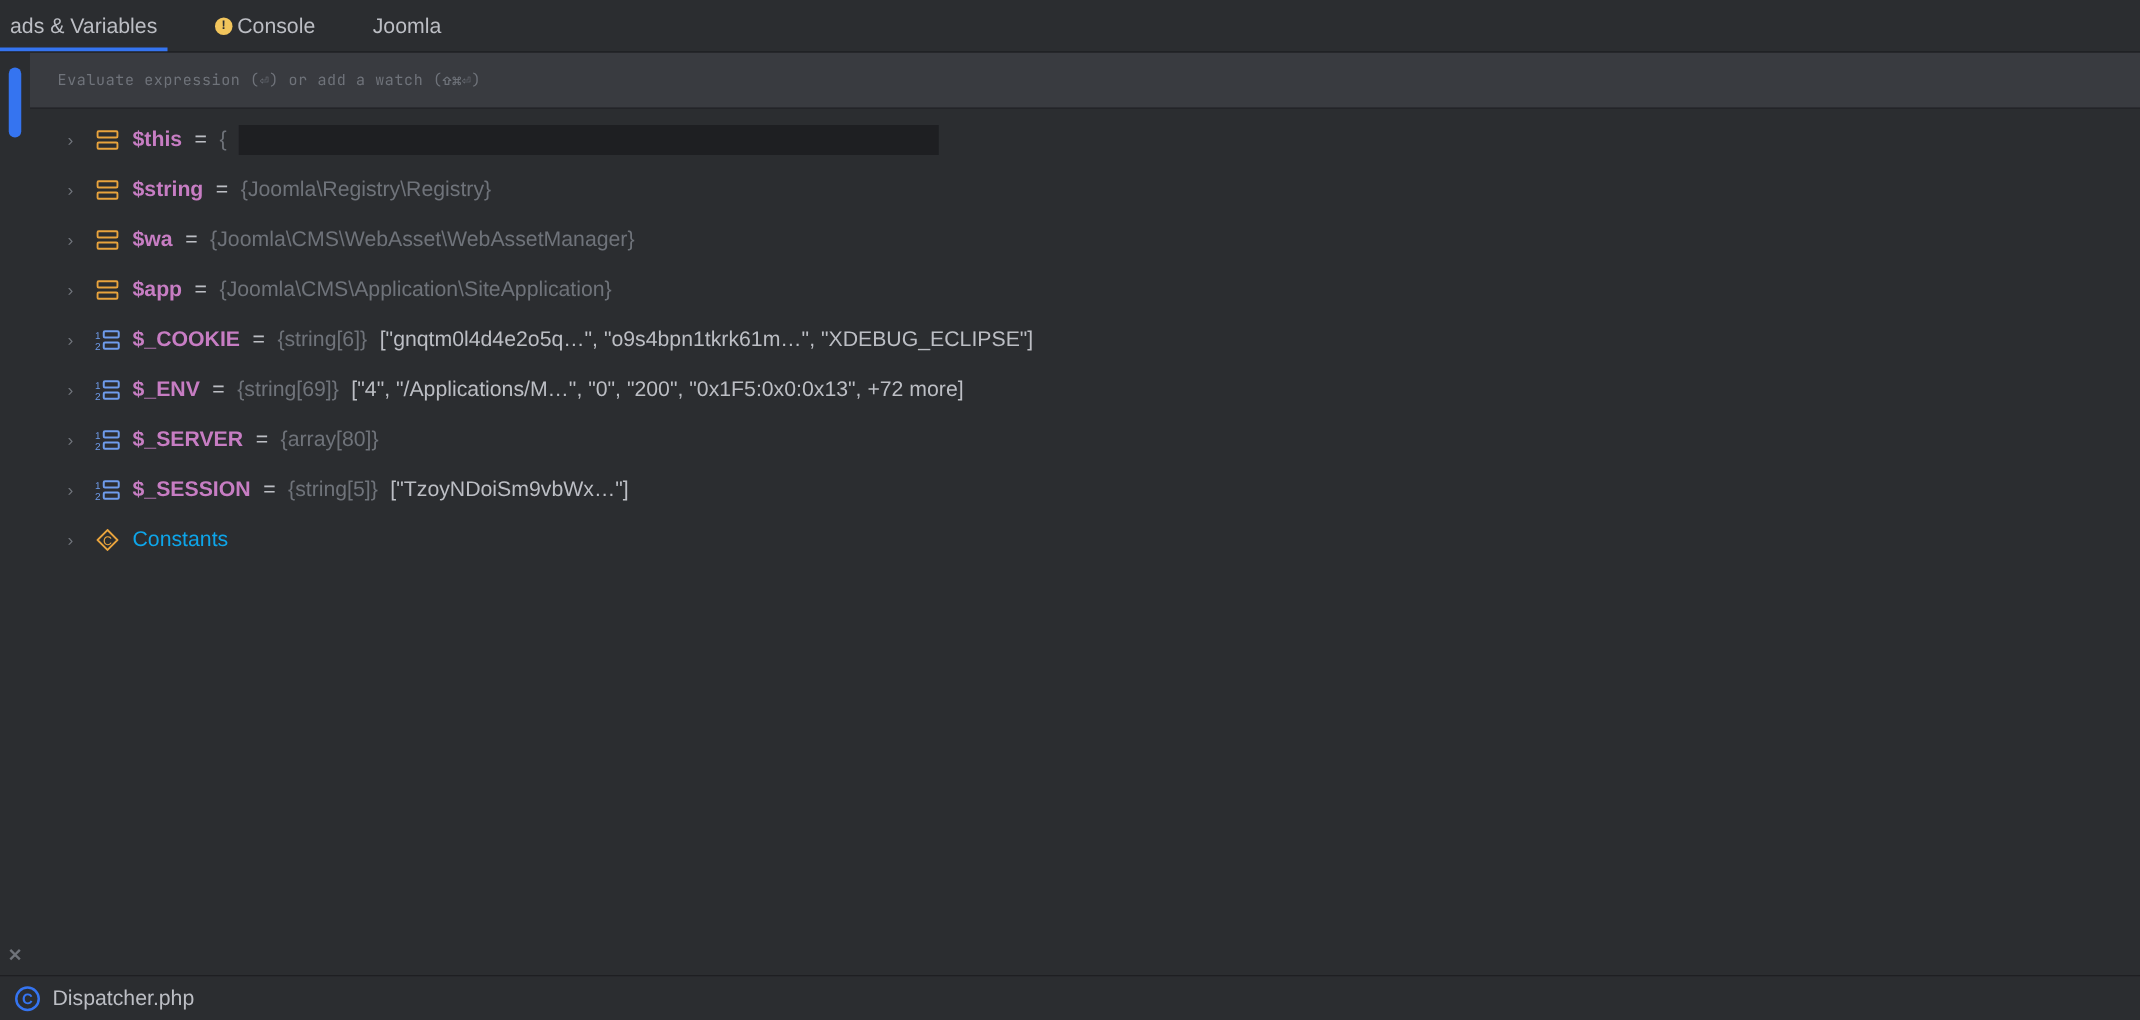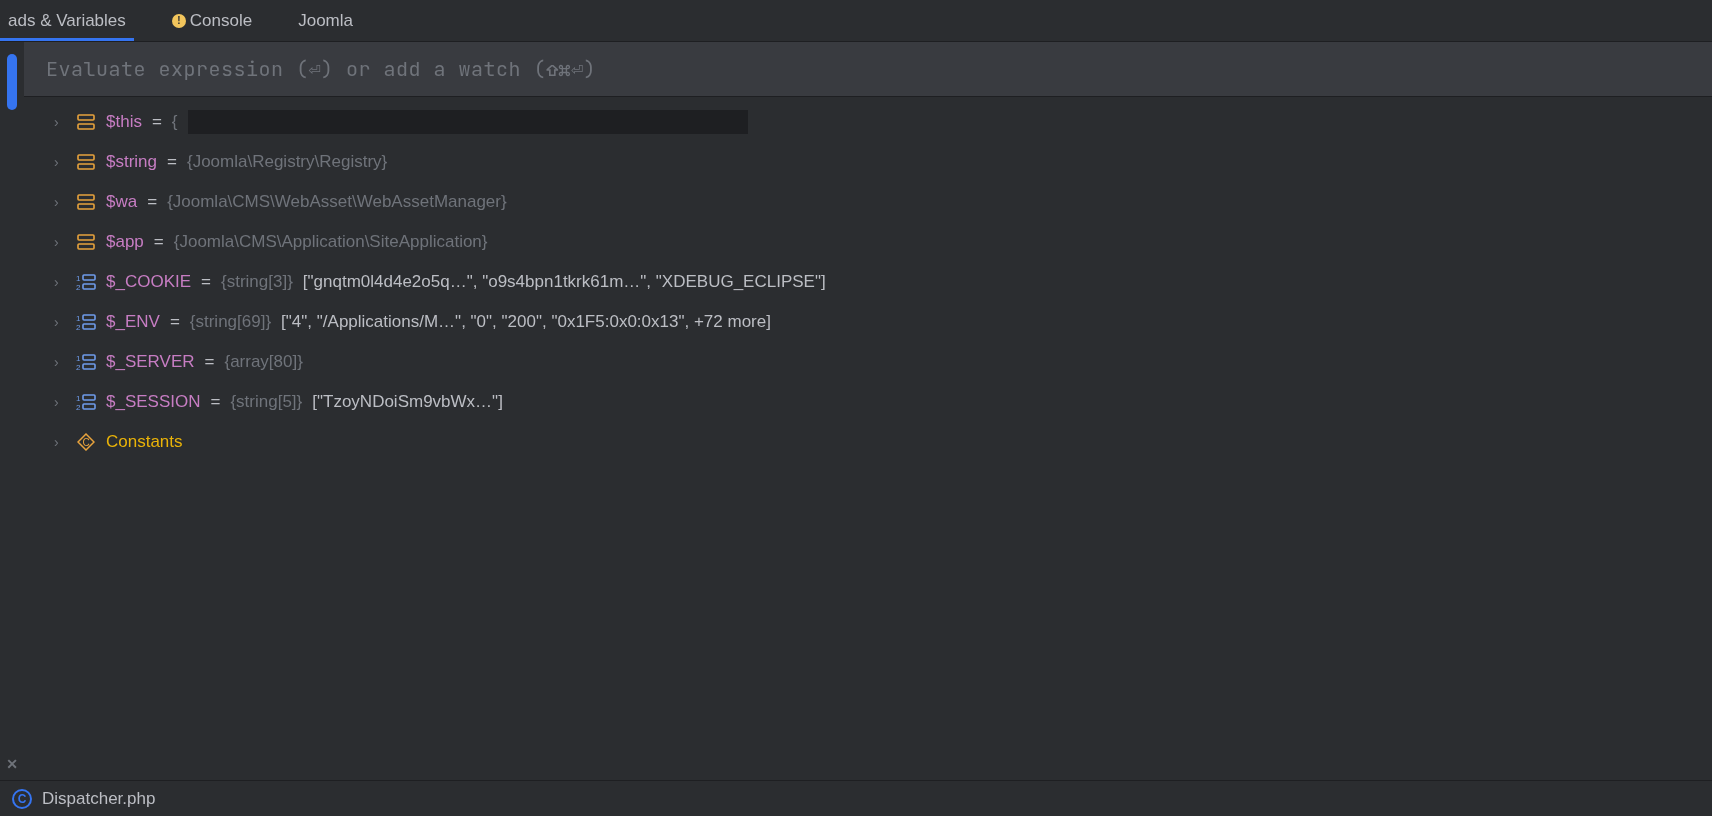--- a/index.html
+++ b/index.html
@@ -66,21 +66,21 @@
       flex: 1;
       display: flex;
       flex-direction: column;
       overflow: hidden;
     }
     .eval-bar {
       background: #393b40;
       padding: 14px 22px;
       color: #6f737a;
       font-family: "JetBrains Mono", "Courier New", monospace;
-      font-size: 20px;
+      font-size: 12px;
       border-bottom: 1px solid #1e1f22;
       letter-spacing: 0.5px;
     }
     .vars {
       flex: 1;
       padding: 10px 0 0 30px;
       display: flex;
       flex-direction: column;
       gap: 10px;
       overflow: auto;
@@ -92,21 +92,21 @@
       height: 30px;
     }
     .chev {
       color: #6f737a;
       width: 12px;
       font-size: 14px;
       user-select: none;
       display:inline-block;
     }
     .icn { width: 20px; height: 20px; display:flex; align-items:center; justify-content:center;}
-    .varname { color: #c77dc3; font-weight: 400; }
+    .varname { color: #c77dc3; font-weight: 700; }
     .eq { color: #bcbec4; }
     .type { color: #6f737a; }
     .val { color: #bcbec4; }
     .redacted {
       background: #1e1f22;
       display: inline-block;
       width: 560px;
       height: 24px;
       vertical-align: middle;
     }
@@ -206,21 +206,21 @@
           <span class="icn">
             <svg width="20" height="18" viewBox="0 0 20 18">
               <text x="0" y="8" font-size="8" fill="#6f9ceb">1</text>
               <text x="0" y="17" font-size="8" fill="#6f9ceb">2</text>
               <rect x="7" y="2" width="12" height="5" rx="1" fill="none" stroke="#6f9ceb" stroke-width="1.6"></rect>
               <rect x="7" y="11" width="12" height="5" rx="1" fill="none" stroke="#6f9ceb" stroke-width="1.6"></rect>
             </svg>
           </span>
           <span class="varname">$_COOKIE</span>
           <span class="eq">=</span>
-          <span class="type">{string[3]}</span>
+          <span class="type">{string[6]}</span>
           <span class="val">["gnqtm0l4d4e2o5q…", "o9s4bpn1tkrk61m…", "XDEBUG_ECLIPSE"]</span>
         </div>
         <div class="row">
           <span class="chev">›</span>
           <span class="icn">
             <svg width="20" height="18" viewBox="0 0 20 18">
               <text x="0" y="8" font-size="8" fill="#6f9ceb">1</text>
               <text x="0" y="17" font-size="8" fill="#6f9ceb">2</text>
               <rect x="7" y="2" width="12" height="5" rx="1" fill="none" stroke="#6f9ceb" stroke-width="1.6"></rect>
               <rect x="7" y="11" width="12" height="5" rx="1" fill="none" stroke="#6f9ceb" stroke-width="1.6"></rect>
@@ -261,21 +261,21 @@
           <span class="val">["TzoyNDoiSm9vbWx…"]</span>
         </div>
         <div class="row">
           <span class="chev">›</span>
           <span class="icn">
             <svg width="18" height="18" viewBox="0 0 18 18">
               <polygon points="9,1 17,9 9,17 1,9" fill="none" stroke="#e8a33d" stroke-width="1.5"></polygon>
               <text x="9" y="13" text-anchor="middle" font-size="10" fill="#e8a33d">C</text>
             </svg>
           </span>
-          <span style="color: #eab308;">Constants</span>
+          <span style="color: #0ea5e9;">Constants</span>
         </div>
       </div>
   </div>
 </div>
 
 <div class="bottom-bar">
   <span class="circle-c">C</span>
   <span>Dispatcher.php</span>
 </div>
 

